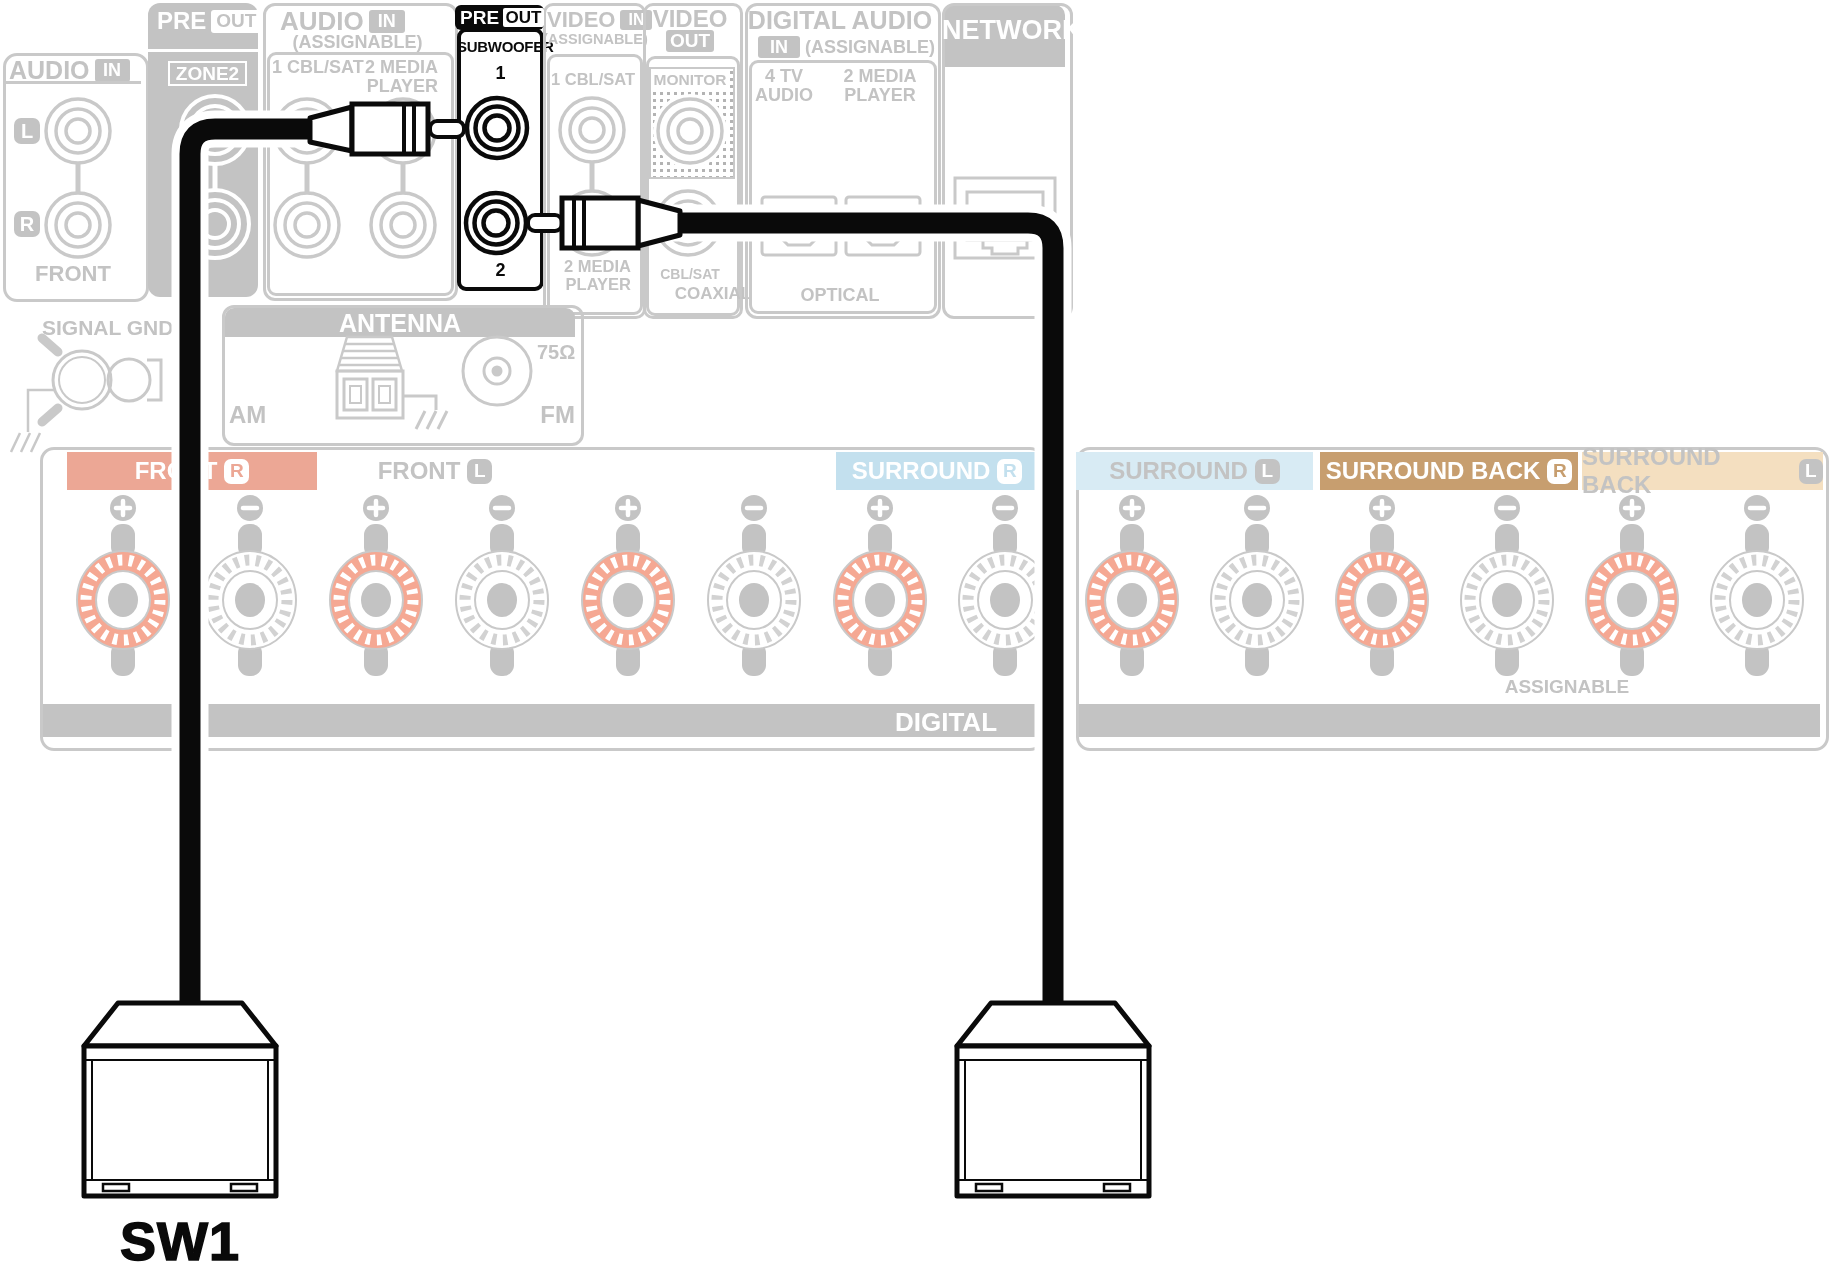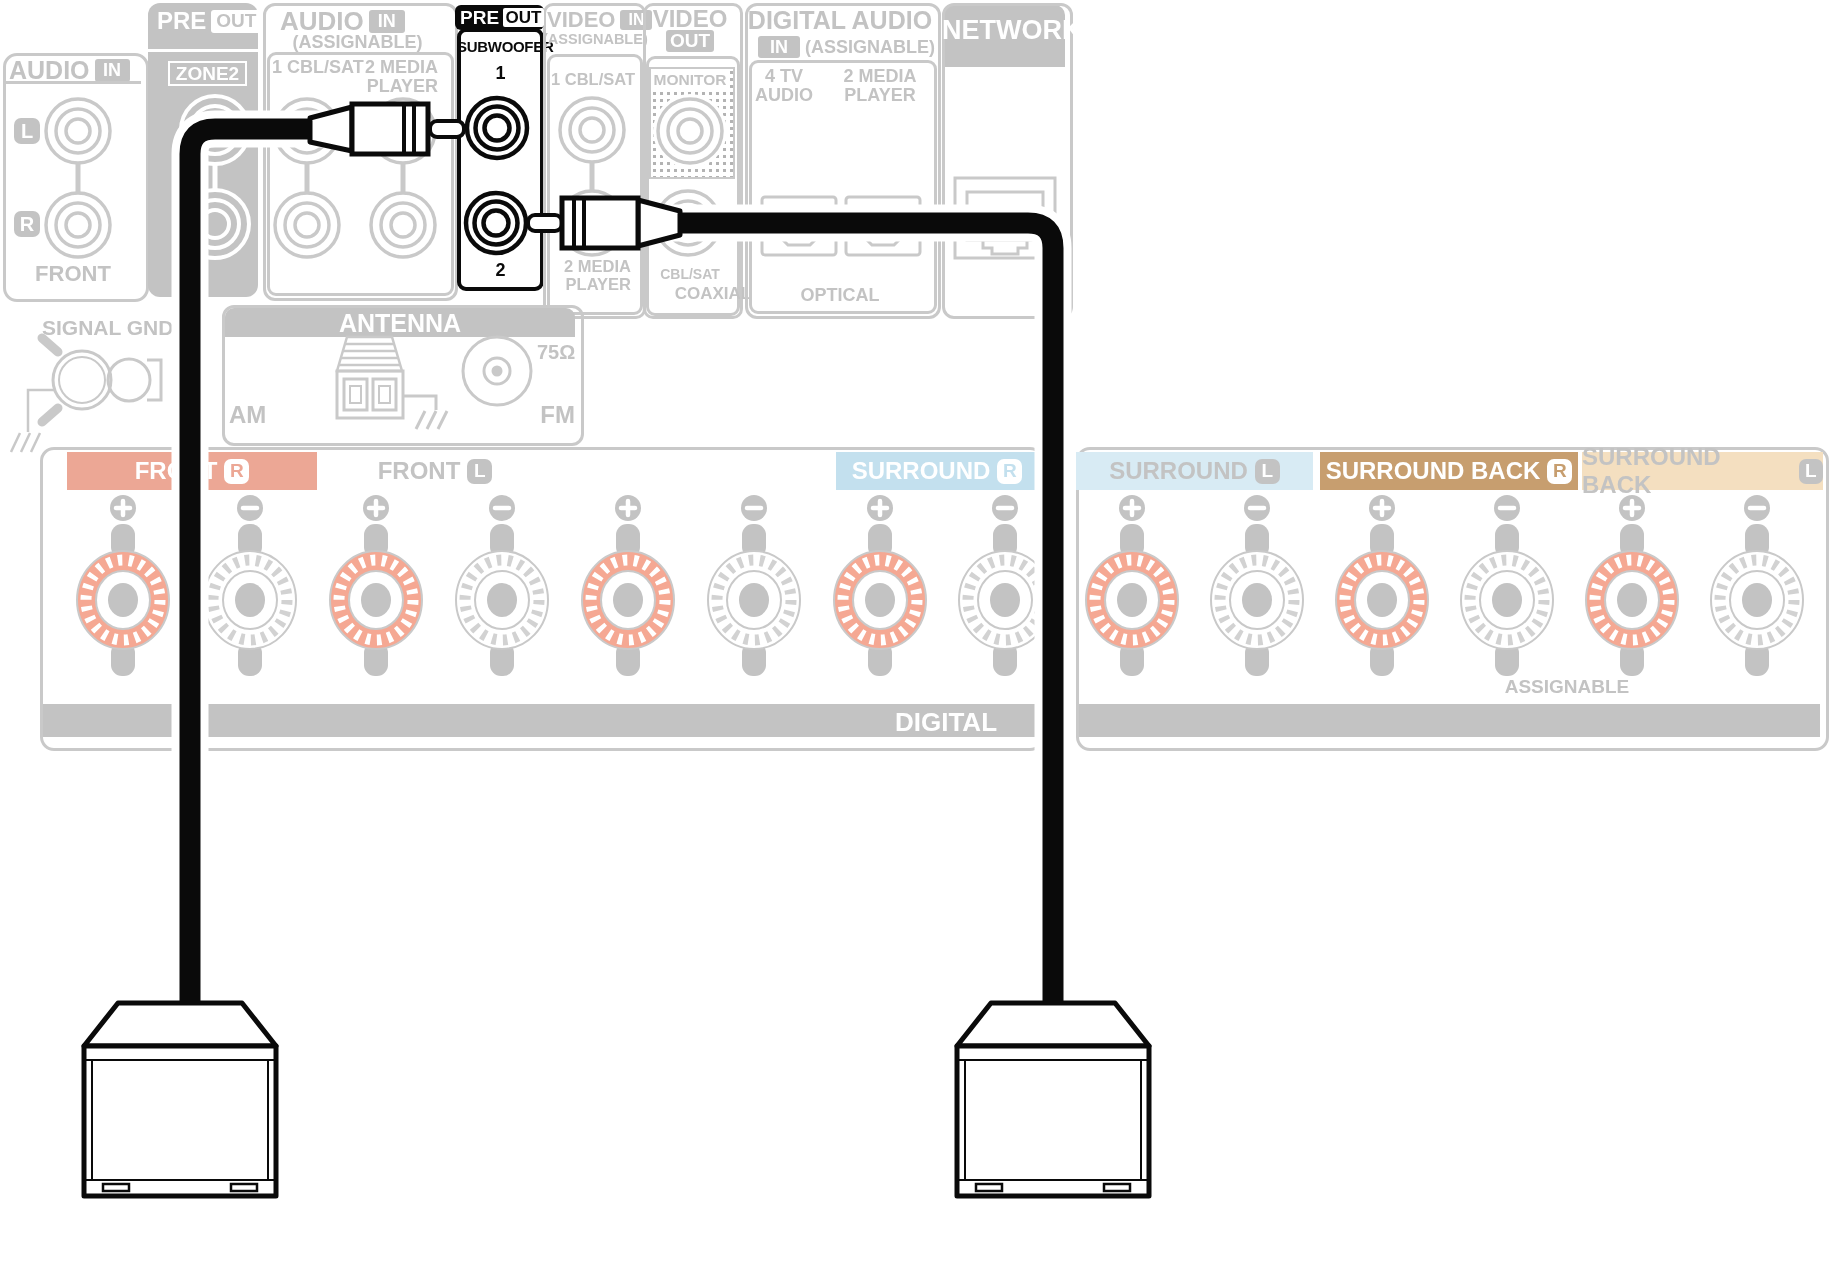--- a/index.html
+++ b/index.html
@@ -145,20 +145,21 @@
   </div>
   <div class="tag" style="left:1320px;width:258px;background:#C79E6F;color:#fff;">
     <span>SURROUND BACK</span>
     <span class="tbadge" style="background:#fff;color:#C79E6F;">R</span>
   </div>
   <div class="tag" style="left:1582px;width:241px;background:#F4DFC0;color:#c3c3c3;">
     <span>SURROUND BACK</span>
     <span class="tbadge" style="background:#c3c3c3;color:#fff;">L</span>
   </div>
 
+  <div class="swlabel" style="left:80px;top:1210px;">SW1</div>
 
   <svg class="gfx" width="1829" height="1280" viewBox="0 0 1829 1280">
     <defs>
       <g id="jack-gray" fill="none" stroke="#c9c9c9" stroke-width="3.5">
         <circle r="32"></circle>
           <circle r="22"></circle>
           <circle r="12"></circle>
       </g>
       <g id="jack-white" fill="none" stroke="#ffffff" stroke-width="4">
         <circle r="34"></circle>

